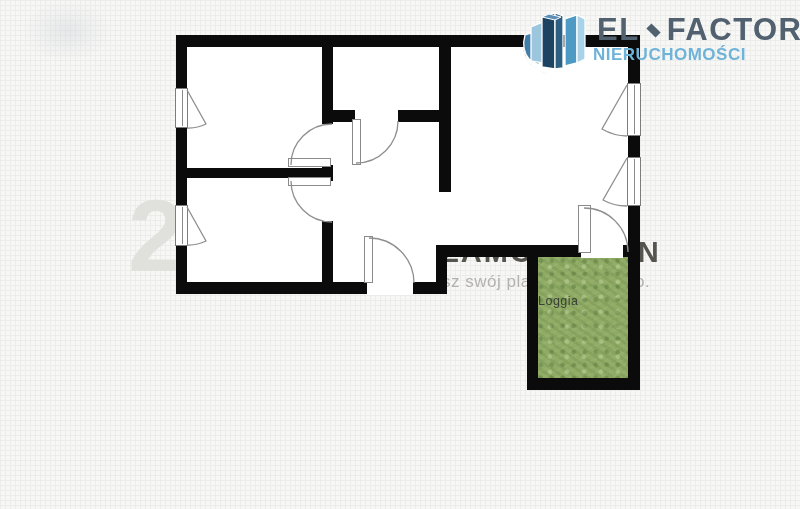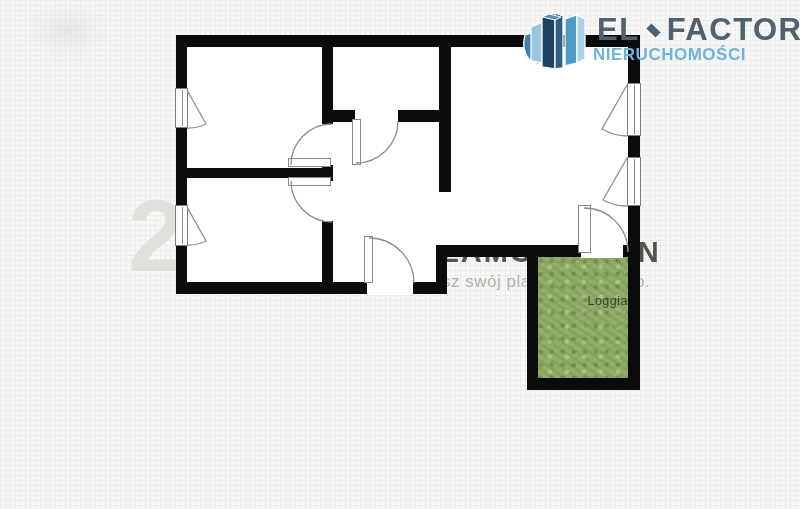--- a/index.html
+++ b/index.html
@@ -26,21 +26,21 @@
     position:absolute;left:538px;top:257px;width:90px;height:121px;
     background-color:#8fab65;
     background-image:
       radial-gradient(circle at 25% 30%, rgba(60,92,40,.30) 0 1.5px, transparent 3px),
       radial-gradient(circle at 70% 65%, rgba(223,236,190,.35) 0 1.5px, transparent 3px),
       repeating-linear-gradient(35deg, rgba(72,102,46,.14) 0 3px, transparent 3px 7px),
       repeating-linear-gradient(-25deg, rgba(160,188,115,.25) 0 2px, transparent 2px 6px);
     background-size:11px 13px, 17px 15px, auto, auto;
   }
   #loggia-label{
-    position:absolute;left:538px;top:294px;width:90px;text-align:right;
+    position:absolute;left:538px;top:294px;width:90px;text-align:left;
     font-size:12.5px;color:#3a4038;letter-spacing:.5px;
   }
 
   
   #watermark-ghost-digit{
     position:absolute;left:128px;top:186px;
     font-size:102px;line-height:100px;font-weight:bold;color:#e0e0dd;
   }
   #watermark-clipped-word{
     position:absolute;left:441px;top:238px;

